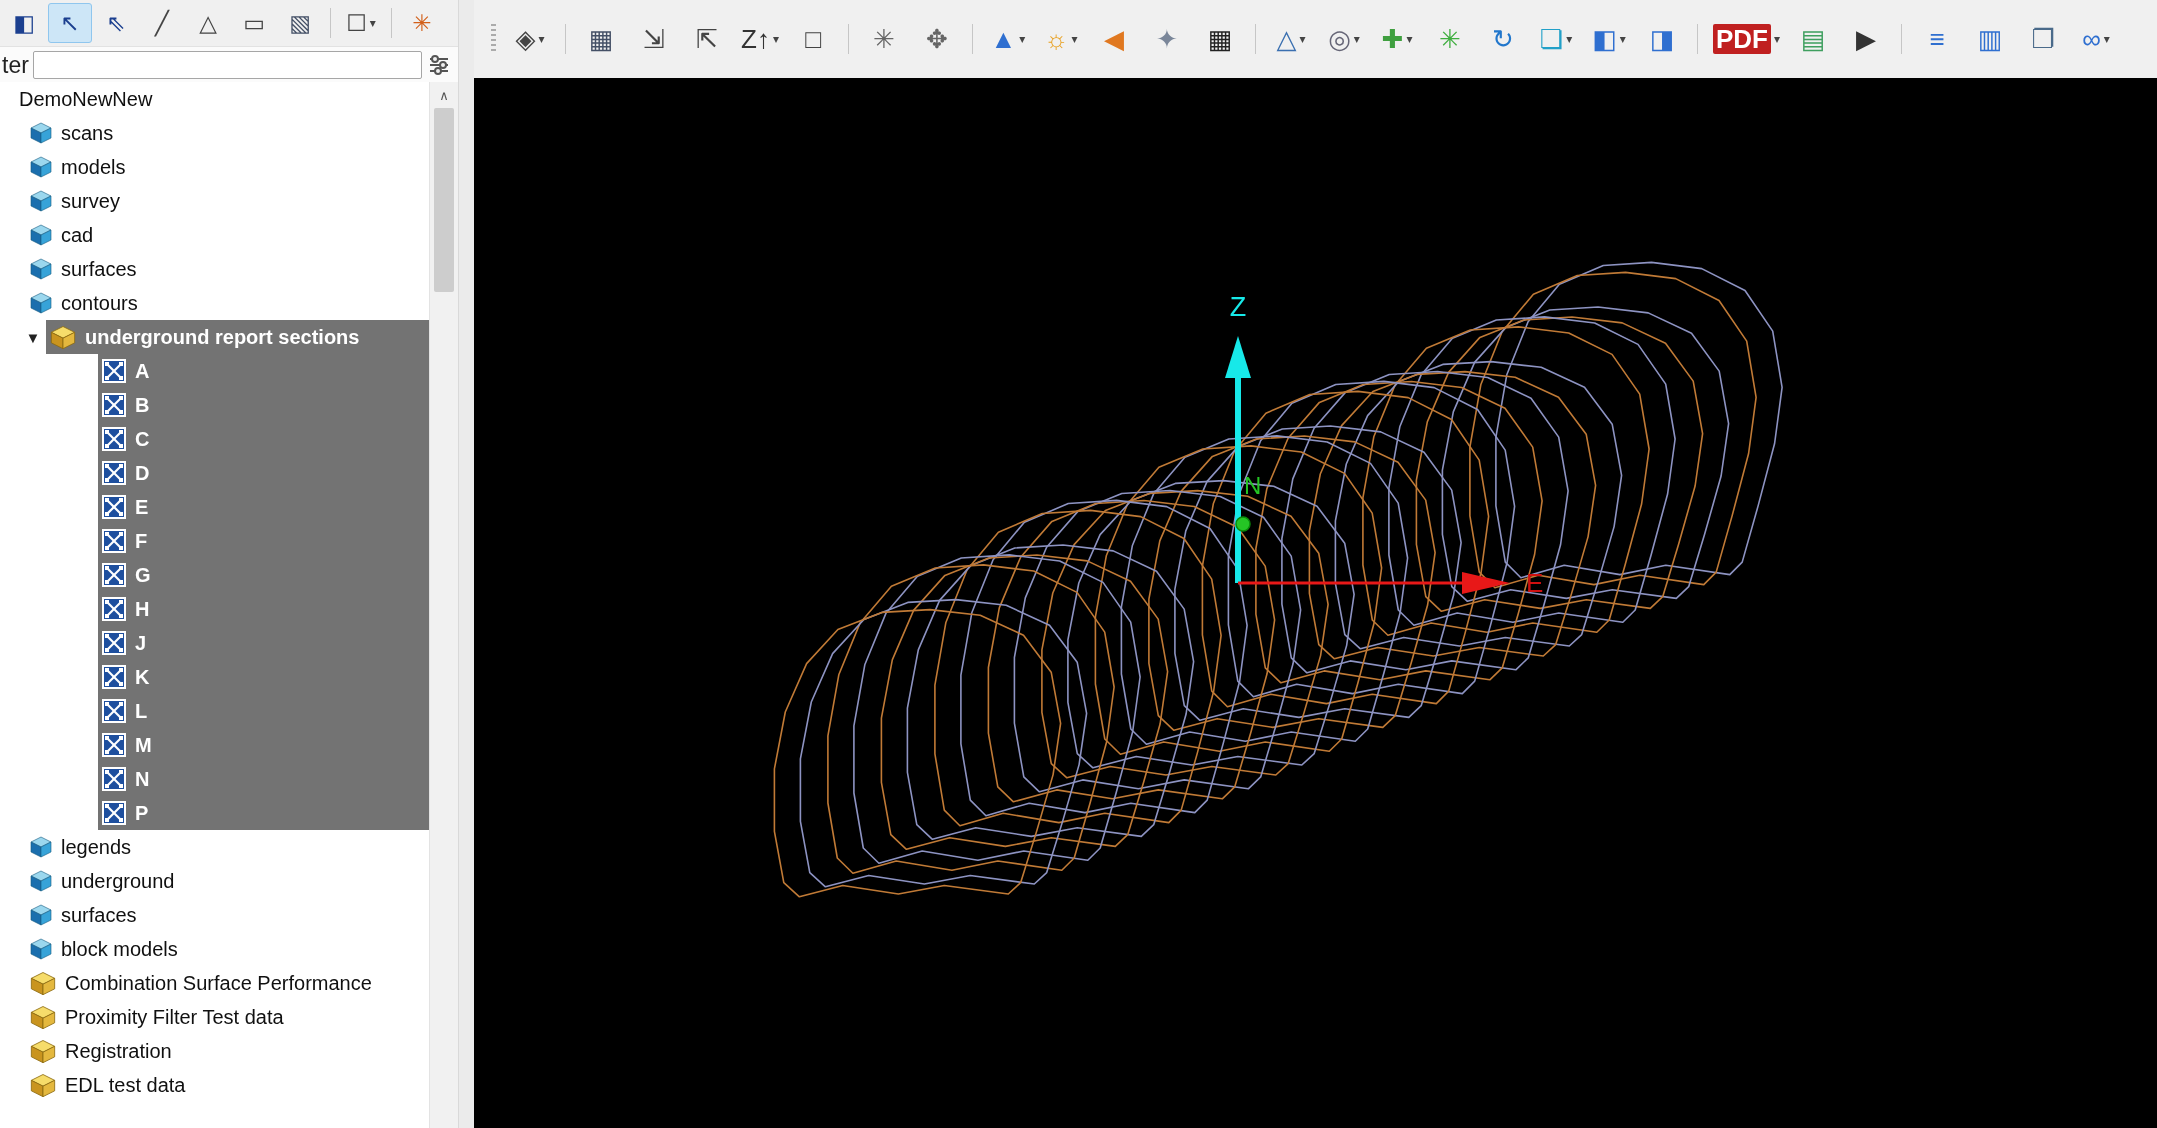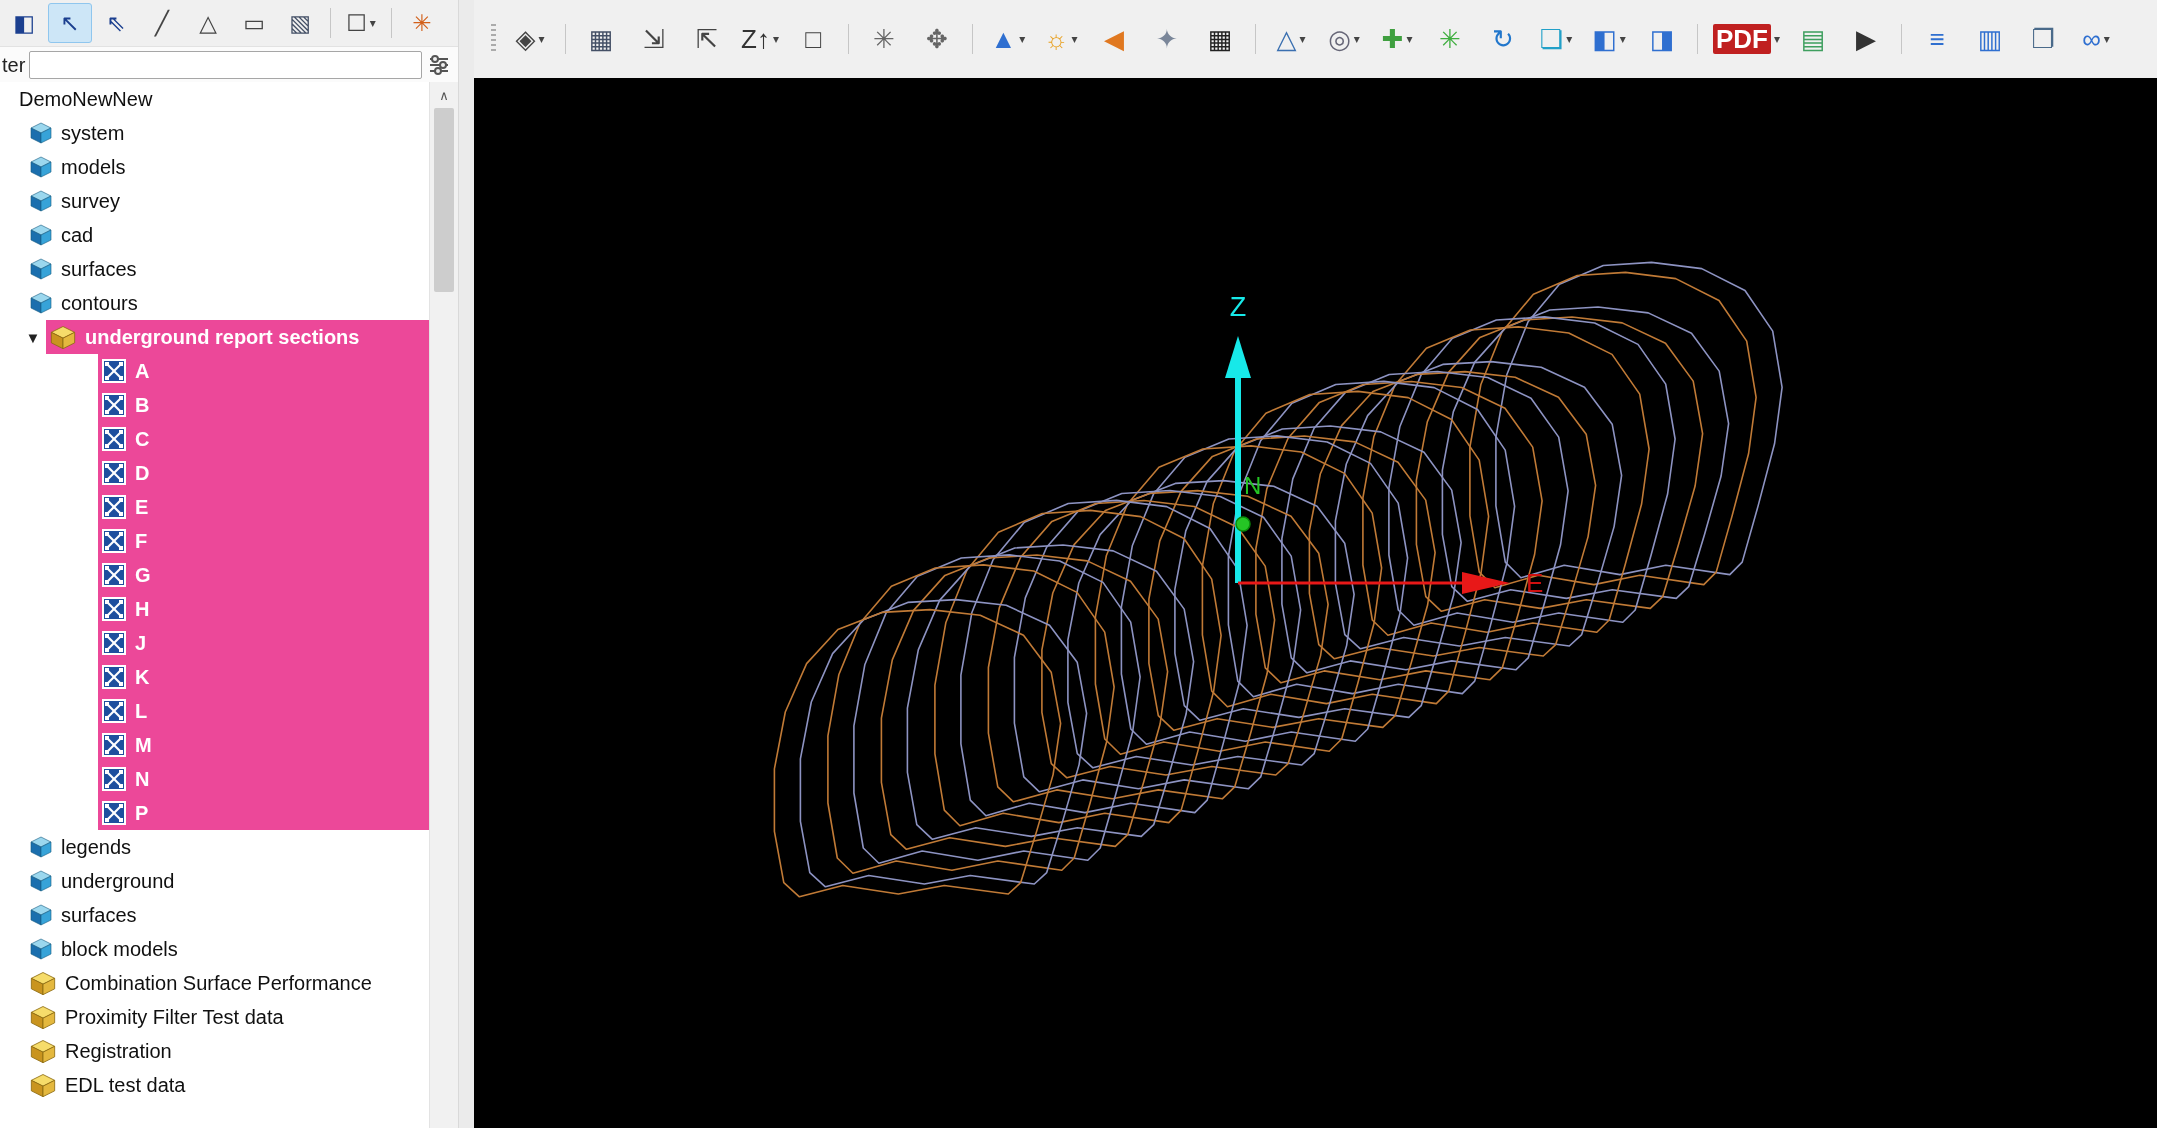--- a/index.html
+++ b/index.html
@@ -14,30 +14,30 @@
           border-radius:3px;border:1px solid transparent;cursor:default;}
   .tb-btn.active{background:#cde6f7;border-color:#8fc6ee;}
   .tb-glyph{font-size:23px;line-height:1;}
   .tb-glyph.pdf{font-size:13px;font-weight:bold;background:#c02020;color:#fff;padding:2px 3px;border-radius:2px;}
   .tb-caret{font-size:12px;color:#444;margin-left:3px;}
   .tb-sep{width:1px;height:30px;background:#c6c6c6;margin:0 6px;flex:none;}
   .tb-handle{width:5px;height:30px;margin:0 5px;flex:none;
              background:repeating-linear-gradient(to bottom,#ababab 0 2px,transparent 2px 5px);}
 
   .filter-row{height:36px;display:flex;align-items:center;background:#fbfbfb;padding:0 2px;}
-  .filter-label{font-size:20px;color:#222;padding:0 4px 0 0;}
+  .filter-label{font-size:23px;color:#222;padding:0 4px 0 0;}
   .filter-input{flex:1;height:26px;border:1px solid #a6a6a6;background:#fff;font-size:17px;
                 padding:0 6px;outline:none;border-radius:2px;}
   .filter-gear{width:34px;height:30px;display:flex;align-items:center;justify-content:center;}
 
   .tree{position:absolute;top:82px;left:0;right:28px;bottom:0;overflow:hidden;background:#fff;}
   .tree-row{height:34px;display:flex;align-items:center;white-space:nowrap;}
   .twisty{width:26px;text-align:center;font-size:15px;color:#222;flex:none;}
   .rc{flex:1;height:100%;display:flex;align-items:center;gap:8px;padding-left:3px;min-width:0;}
-  .rc.sel{background:#ec4899;}
+  .rc.sel{background:#737373;}
   .tlabel{font-size:20px;color:#101010;}
   .rc.sel .tlabel{color:#fff;font-weight:bold;}
   .ticon{display:flex;flex:none;}
 
   .scrollbar{position:absolute;top:82px;right:0;width:28px;bottom:0;background:#f1f1f1;border-left:1px solid #e3e3e3;}
   .sb-up{height:26px;display:flex;align-items:center;justify-content:center;font-size:13px;color:#555;}
   .sb-thumb{position:absolute;left:4px;right:4px;top:26px;height:184px;background:#cdcdcd;border-radius:2px;}
 
   .splitter{position:absolute;left:458px;top:0;width:16px;height:1128px;background:#ebebeb;
             border-left:1px solid #d9d9d9;border-right:1px solid #cfcfcf;}
@@ -110,21 +110,21 @@
       <div class="tree-row">
         <span style="width: 26px; flex: 0 0 auto;"></span>
         <div class="rc">
           <span class="ticon">
             <svg width="24" height="24" viewBox="0 0 24 24">
               <polygon points="12,2 22,7 12,12 2,7" fill="#9bd7ee" stroke="#155a80" stroke-width="0.6"></polygon>
               <polygon points="2,7 12,12 12,22 2,17" fill="#1b6fae" stroke="#155a80" stroke-width="0.6"></polygon>
               <polygon points="12,12 22,7 22,17 12,22" fill="#37a3d8" stroke="#155a80" stroke-width="0.6"></polygon>
             </svg>
           </span>
-          <span class="tlabel">system</span>
+          <span class="tlabel">scans</span>
         </div>
       </div>
       <div class="tree-row">
         <span style="width: 26px; flex: 0 0 auto;"></span>
         <div class="rc">
           <span class="ticon">
             <svg width="24" height="24" viewBox="0 0 24 24">
               <polygon points="12,2 22,7 12,12 2,7" fill="#9bd7ee" stroke="#155a80" stroke-width="0.6"></polygon>
               <polygon points="2,7 12,12 12,22 2,17" fill="#1b6fae" stroke="#155a80" stroke-width="0.6"></polygon>
               <polygon points="12,12 22,7 22,17 12,22" fill="#37a3d8" stroke="#155a80" stroke-width="0.6"></polygon>

